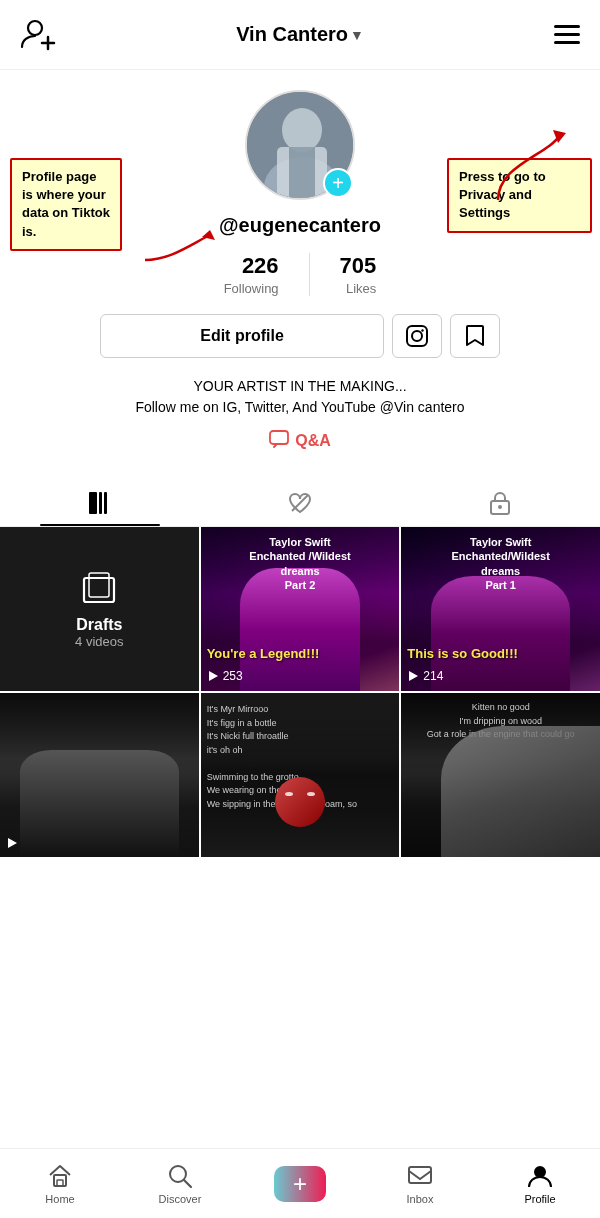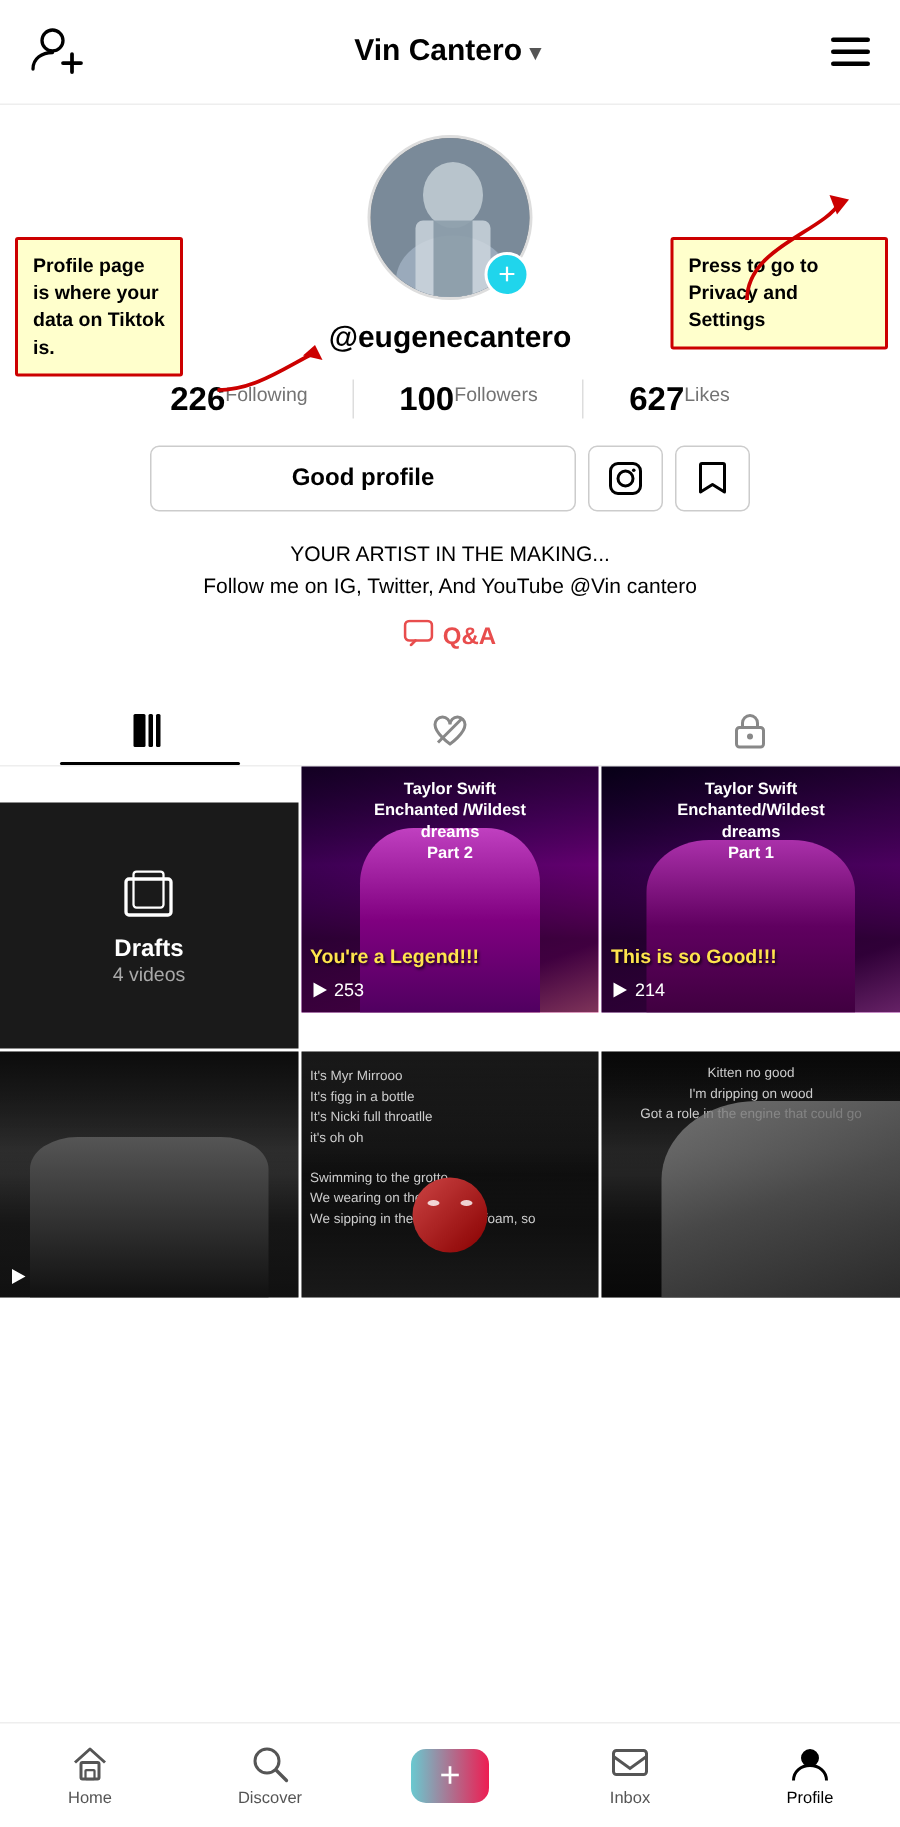--- a/index.html
+++ b/index.html
@@ -93,21 +93,22 @@
 
     
     .stats-row {
       display: flex;
       align-items: center;
       gap: 0;
       margin-bottom: 18px;
     }
     .stat-item {
       display: flex;
-      align-items: flex-start;
+      flex-direction: column;
+      align-items: flex-end;
       padding: 0 30px;
     }
     .stat-item:not(:last-child) {
       border-right: 1px solid #ddd;
     }
     .stat-number {
       font-size: 22px;
       font-weight: 700;
       color: #000;
     }
@@ -223,21 +224,20 @@
       overflow: hidden;
       cursor: pointer;
     }
     .video-cell-dark {
       background: #1a1a1a;
       display: flex;
       flex-direction: column;
       align-items: center;
       justify-content: center;
       color: #fff;
-      margin-top: 24px;
     }
     .drafts-label {
       font-size: 16px;
       font-weight: 600;
       color: #fff;
     }
     .drafts-count {
       font-size: 13px;
       color: #aaa;
     }
@@ -450,31 +450,27 @@
   </div>
 
   <div class="username">@eugenecantero</div>
 
   <div class="stats-row">
     <div class="stat-item">
       <span class="stat-number">226</span>
       <span class="stat-label">Following</span>
     </div>
     <div class="stat-item">
-      <span class="stat-number">100</span>
-      <span class="stat-label">Followers</span>
-    </div>
-    <div class="stat-item">
-      <span class="stat-number">627</span>
+      <span class="stat-number">705</span>
       <span class="stat-label">Likes</span>
     </div>
   </div>
 
   <div class="action-row">
-    <button class="edit-profile-btn">Good profile</button>
+    <button class="edit-profile-btn">Edit profile</button>
     <button class="icon-btn">
 
       <svg width="24" height="24" viewBox="0 0 24 24" fill="none" xmlns="http://www.w3.org/2000/svg">
         <rect x="2" y="2" width="20" height="20" rx="5" stroke="#000" stroke-width="2" fill="none"></rect>
         <circle cx="12" cy="12" r="5" stroke="#000" stroke-width="2" fill="none"></circle>
         <circle cx="17.5" cy="6.5" r="1.2" fill="#000"></circle>
       </svg>
     </button>
     <button class="icon-btn">
 

